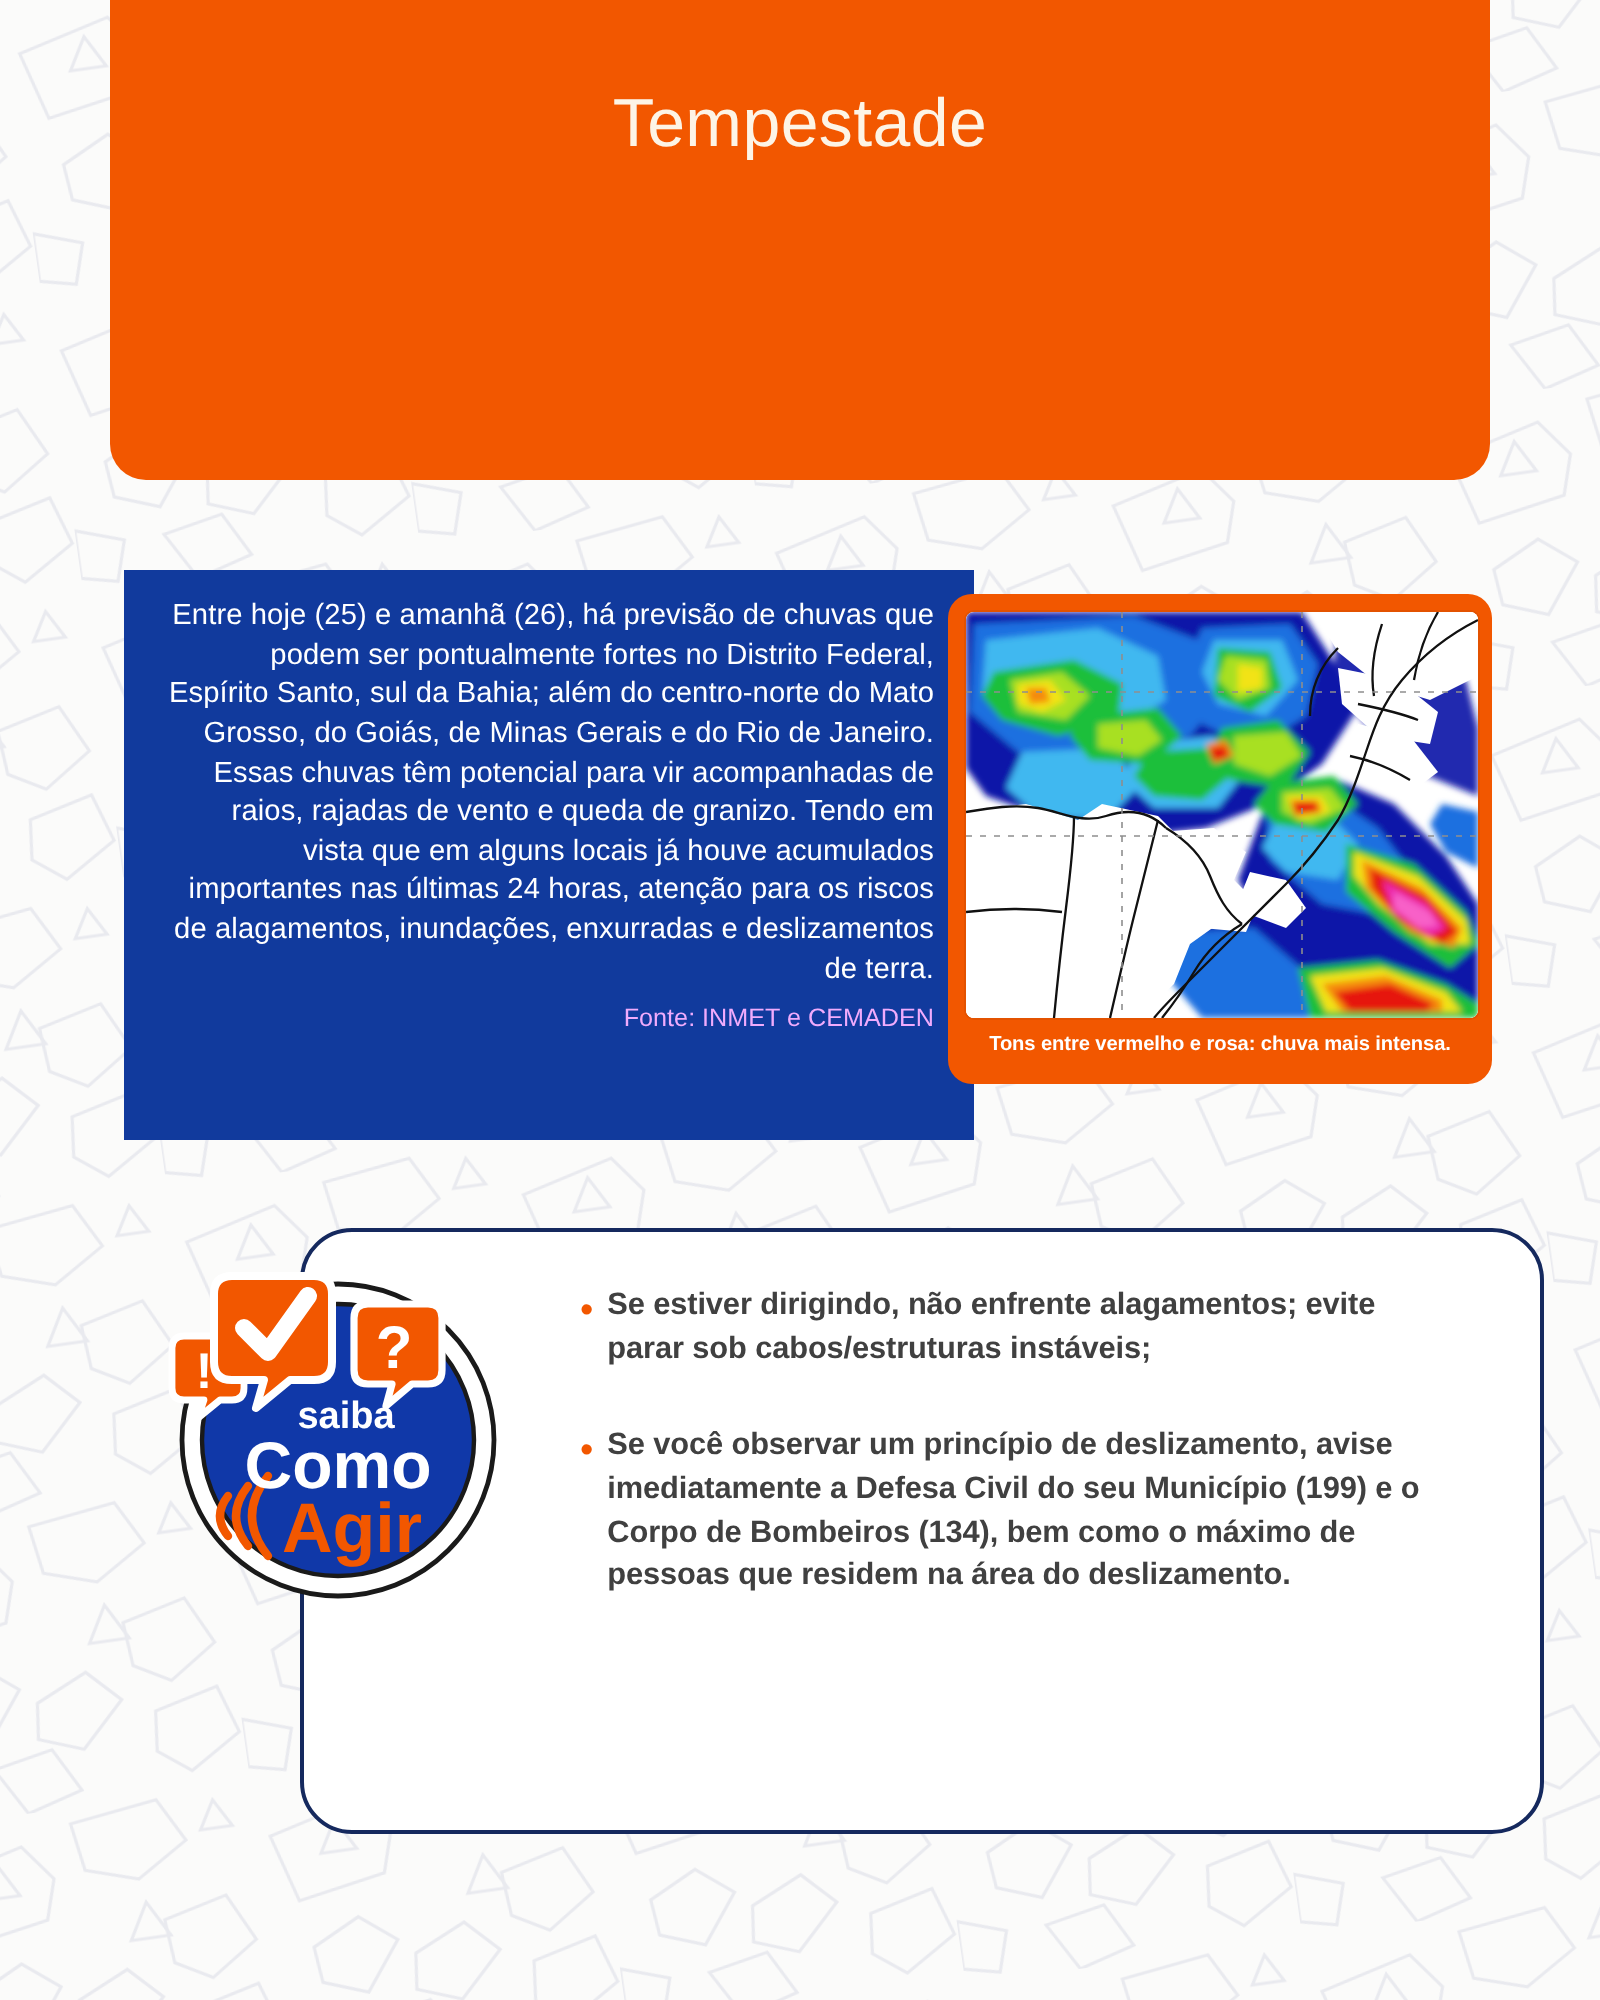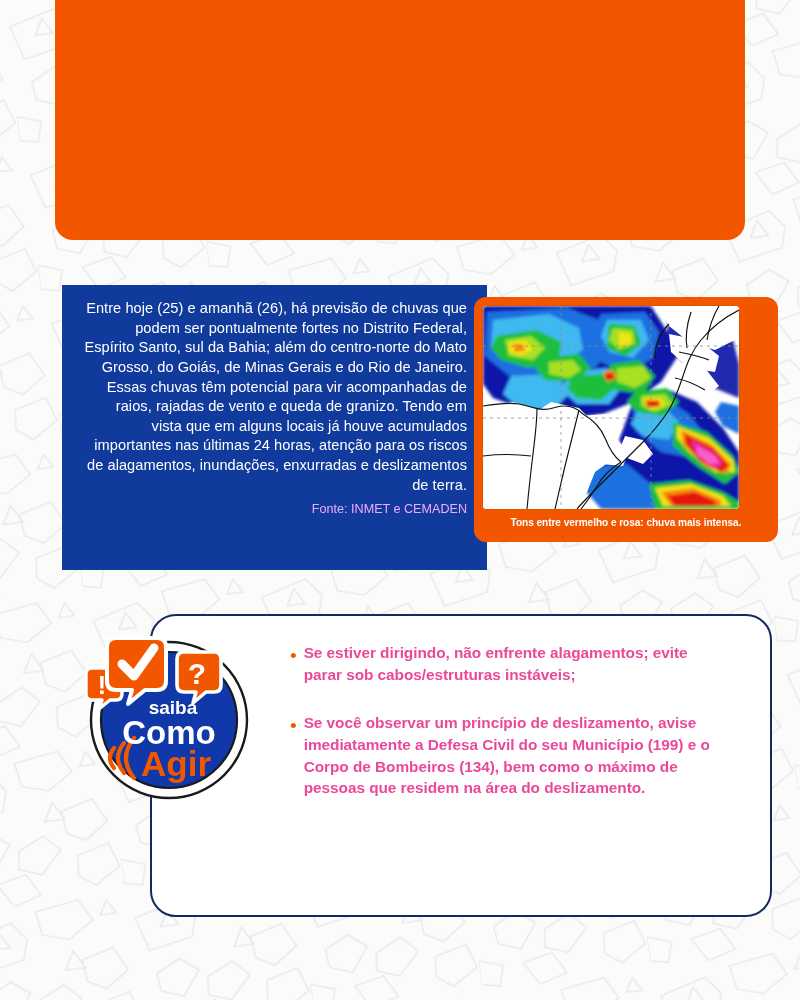--- a/index.html
+++ b/index.html
@@ -100,21 +100,21 @@
     text-align: right;
     margin-top: 7px;
     font-weight: 400;
   }
 
   
   #map-panel {
     position: absolute;
     left: 474px;
     top: 12px;
-    width: 304px;
+    width: 272px;
     height: 245px;
     background: #f25700;
     border-radius: 12px;
     box-sizing: border-box;
     padding: 8px 8px 0 8px;
     display: flex;
     flex-direction: column;
   }
   #map-figure {
     width: 256px;
@@ -165,21 +165,21 @@
   }
   .advice-bullet {
     color: #f25700;
     font-size: 19px;
     line-height: 1;
     margin-right: 7px;
     margin-top: 4px;
     flex: 0 0 auto;
   }
   .advice-text {
-    color: #ec4899;
+    color: #404040;
     font-size: 15.4px;
     font-weight: 700;
     line-height: 1.42;
     letter-spacing: -0.05px;
   }
 
   
   #logo-badge {
     position: absolute;
     left: 72px;
@@ -211,20 +211,21 @@
         <path d="M100 70 L120 70 L110 52 Z"></path>
         <path d="M142 20 L158 20 L150 6 Z"></path>
       </g>
     </pattern>
   </defs>
   <rect x="0" y="0" width="800" height="1000" fill="#fbfbfa"></rect>
   <rect x="0" y="0" width="800" height="1000" fill="url(#wm)"></rect>
 </svg>
 
 <div id="header-panel">
+  <div id="header-subtitle">Tempestade</div>
 </div>
 
 <div id="info-row">
 
   <div id="text-panel">
     <p id="forecast-text">Entre hoje (25) e amanhã (26), há previsão de chuvas que podem ser pontualmente fortes no Distrito Federal, Espírito Santo, sul da Bahia; além do centro-norte do Mato Grosso, do Goiás, de Minas Gerais e do Rio de Janeiro. Essas chuvas têm potencial para vir acompanhadas de raios, rajadas de vento e queda de granizo. Tendo em vista que em alguns locais já houve acumulados importantes nas últimas 24 horas, atenção para os riscos de alagamentos, inundações, enxurradas e deslizamentos de terra.</p>
     <div id="source-line">Fonte: INMET e CEMADEN</div>
   </div>
 
   <div id="map-panel">

